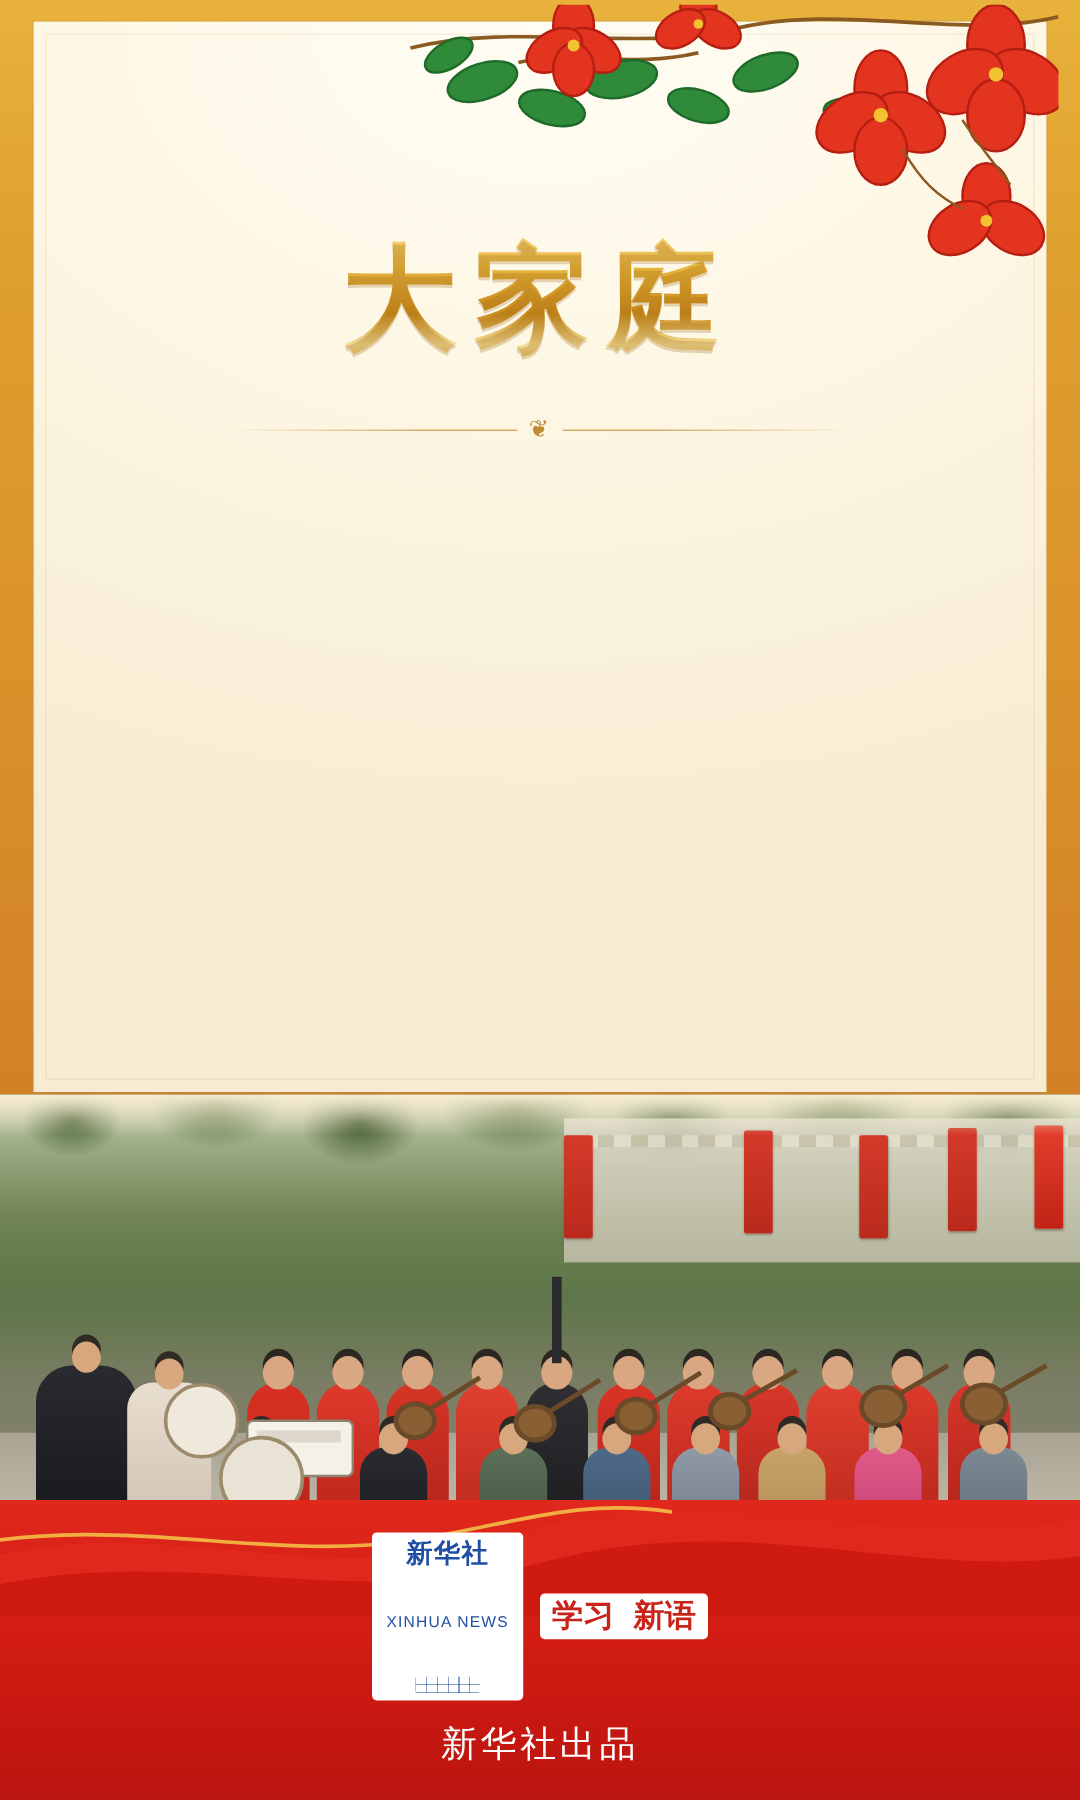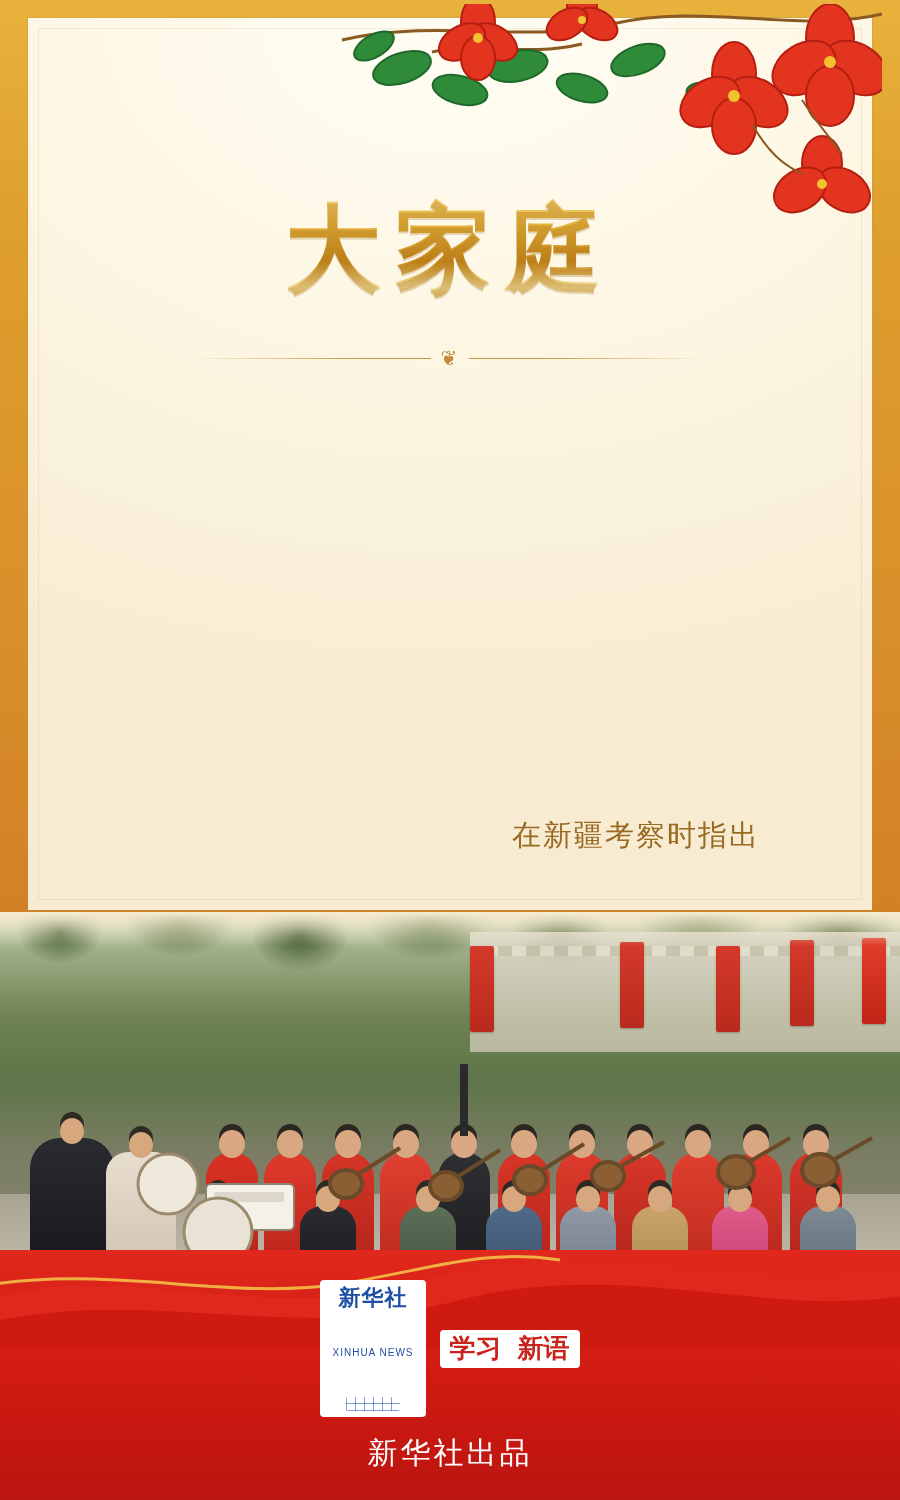--- a/index.html
+++ b/index.html
@@ -244,21 +244,21 @@
     gap: 36px;
   }
   .logo-xinhua .cn {
     color: #1f4fa3;
     font-weight: bold;
     font-size: 22px;
     letter-spacing: 1px;
   }
   .logo-xinhua .en {
     color: #1f4fa3;
-    font-size: 10px;
+    font-size: 13px;
     letter-spacing: 1px;
     margin-top: 3px;
   }
   .logo-xinhua .net {
     width: 54px; height: 14px; margin-top: 3px;
     background:
       repeating-linear-gradient(90deg, rgba(31,79,163,0.55) 0 1px, rgba(31,79,163,0) 1px 9px),
       repeating-linear-gradient(0deg, rgba(31,79,163,0.55) 0 1px, rgba(31,79,163,0) 1px 7px);
     border-radius: 2px;
   }
@@ -355,21 +355,20 @@
     </div>
 
     <div class="divider">
       <span class="line"></span>
       <span class="orn">❦</span>
       <span class="line right"></span>
     </div>
 
 
     <div class="attribution">
-      <div>在新疆考察时指出</div>
     </div>
   </div>
 
   <div class="photo">
     <div class="photo-sky"></div>
     <div class="tree-canopy"></div>
     <div class="pergola"></div>
     <div class="ground"></div>
 
     <div class="banner" style="left:470px; top:34px;"></div>

